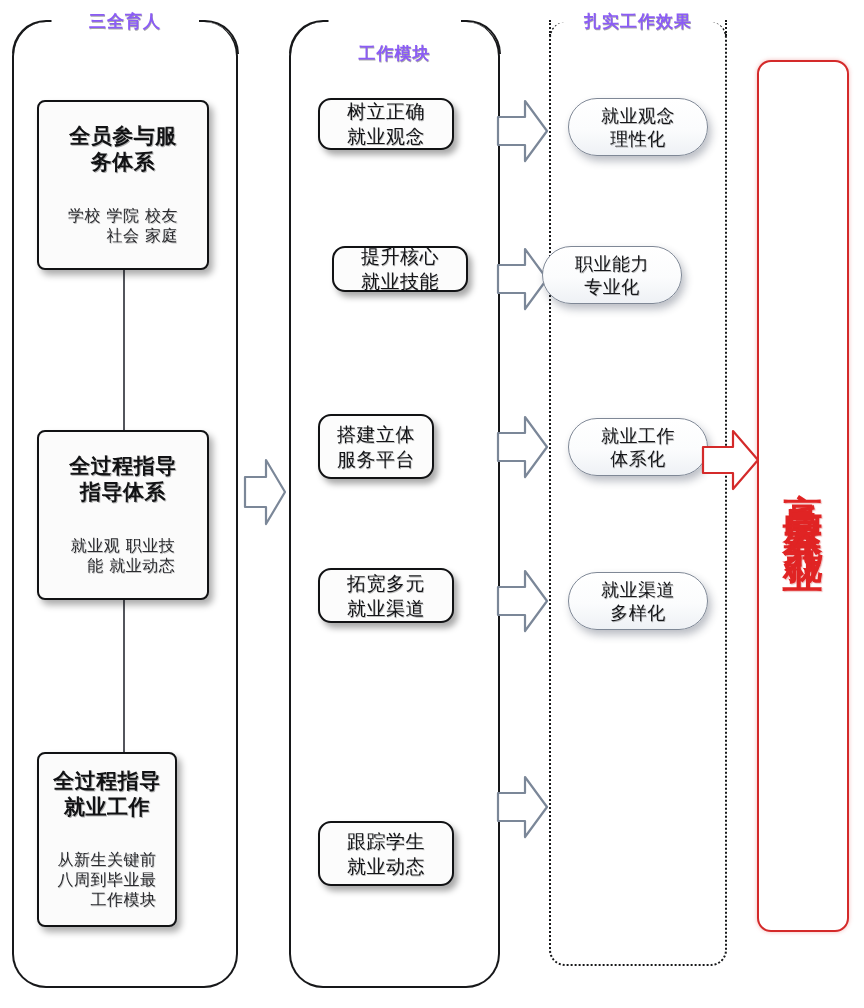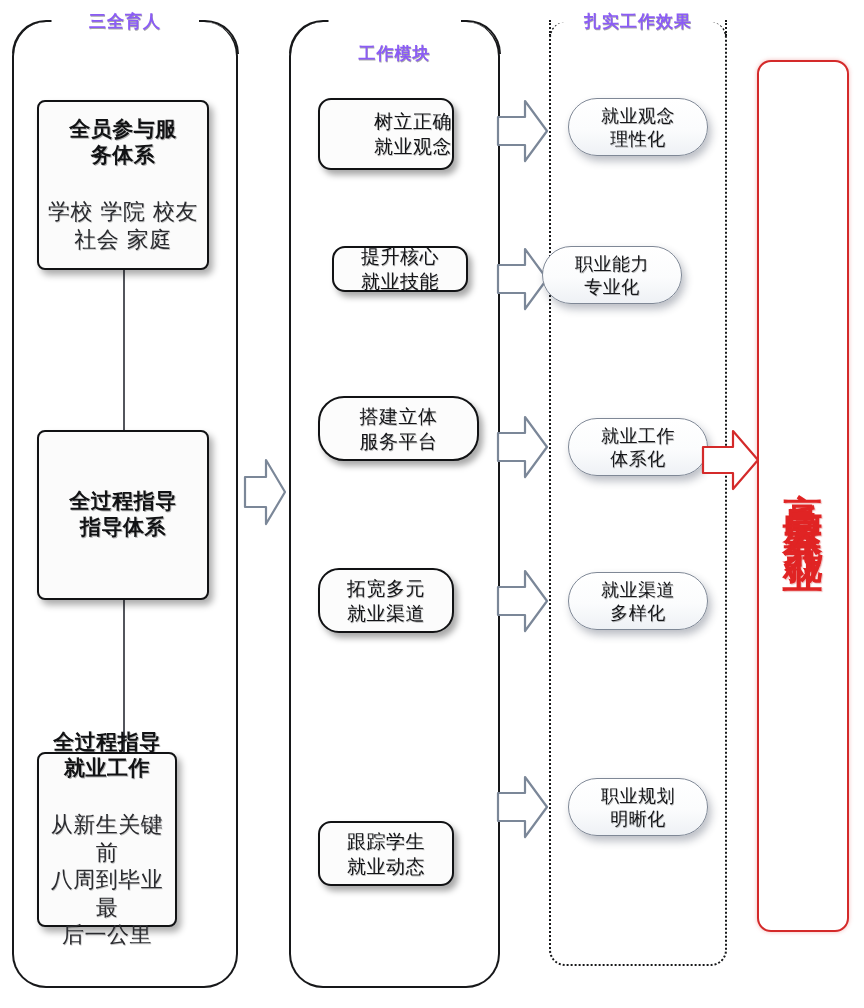--- a/index.html
+++ b/index.html
@@ -103,26 +103,27 @@
     font-weight: bold;
     font-size: 21px;
     line-height: 1.22;
     color: #111214;
     letter-spacing: 0.5px;
     text-shadow: 1px 1px 0 rgba(0,0,0,0.30);
     white-space: pre-line;
   }
   .pillar-sub {
     margin-top: 30px;
-    font-size: 22px;
+    font-size: 16px;
     line-height: 1.25;
     color: #2a2b2f;
     letter-spacing: 0.5px;
     text-shadow: 0.8px 0.8px 0 rgba(0,0,0,0.22);
     white-space: pre-line;
+    text-align: right;
   }
   .connector {
     position: absolute;
     width: 2px;
     background: #53555c;
   }
 
   
   .module {
     position: absolute;
@@ -210,52 +211,54 @@
   <div class="pillar" style="left:37px; top:100px; width:172px; height:170px;">
     <div class="pillar-title">全员参与服
 务体系</div>
     <div class="pillar-sub">学校 学院 校友
 社会 家庭</div>
   </div>
 
   <div class="pillar" style="left:37px; top:430px; width:172px; height:170px;">
     <div class="pillar-title">全过程指导
 指导体系</div>
+    <div class="pillar-sub">就业观 职业技
+能 就业动态</div>
   </div>
 
   <div class="pillar" style="left:37px; top:752px; width:140px; height:175px;">
     <div class="pillar-title">全过程指导
 就业工作</div>
     <div class="pillar-sub">从新生关键前
 八周到毕业最
-后一公里</div>
+工作模块</div>
   </div>
 
   <div class="arrow" style="left:242px; top:455px;">
     <svg width="46" height="74" viewBox="0 0 46 74">
       <polygon points="3,22 24,22 24,5 43,37 24,69 24,52 3,52" fill="#ffffff" stroke="#7b8798" stroke-width="2.2" stroke-linejoin="round"></polygon>
     </svg>
   </div>
 
   <div class="column col-solid" style="left:289px; top:22px; width:211px; height:966px;"></div>
   <div class="col-title" style="left:289px; top:10px; width:211px;margin-top:32px;">工作模块</div>
 
-  <div class="module" style="left:318px; top:98px; width:136px; height:72px;justify-content:flex-end;">
+  <div class="module" style="left:318px; top:98px; width:136px; height:52px;">
     <span>树立正确
 就业观念</span>
   </div>
   <div class="module" style="left:332px; top:246px; width:136px; height:46px;">
     <span>提升核心
 就业技能</span>
   </div>
-  <div class="module" style="left:318px; top:396px; width:161px; height:65px;border-radius:26px;">
+  <div class="module" style="left:318px; top:414px; width:116px; height:65px;">
     <span>搭建立体
 服务平台</span>
   </div>
-  <div class="module" style="left:318px; top:568px; width:136px; height:65px;border-radius:21px;">
+  <div class="module" style="left:318px; top:568px; width:136px; height:55px;">
     <span>拓宽多元
 就业渠道</span>
   </div>
   <div class="module" style="left:318px; top:821px; width:136px; height:65px;">
     <span>跟踪学生
 就业动态</span>
   </div>
 
   <div class="arrow" style="left:495px; top:96px;">
     <svg width="56" height="70" viewBox="0 0 56 70">
@@ -295,24 +298,20 @@
 专业化</span>
   </div>
   <div class="effect" style="left:568px; top:418px; width:140px; height:58px;">
     <span>就业工作
 体系化</span>
   </div>
   <div class="effect" style="left:568px; top:572px; width:140px; height:58px;">
     <span>就业渠道
 多样化</span>
   </div>
-  <div class="effect" style="left:568px; top:778px; width:140px; height:58px;">
-    <span>职业规划
-明晰化</span>
-  </div>
 
   <div class="arrow" style="left:700px; top:425px;">
     <svg width="62" height="70" viewBox="0 0 62 70">
       <polygon points="3,22 33,22 33,6 58,35 33,64 33,48 3,48" fill="#ffffff" stroke="#d42a2a" stroke-width="2.2" stroke-linejoin="round"></polygon>
     </svg>
   </div>
 
   <div class="outcome" style="left:757px; top:60px; width:92px; height:872px;">
     <div class="outcome-text">高质量充分就业</div>
   </div>

